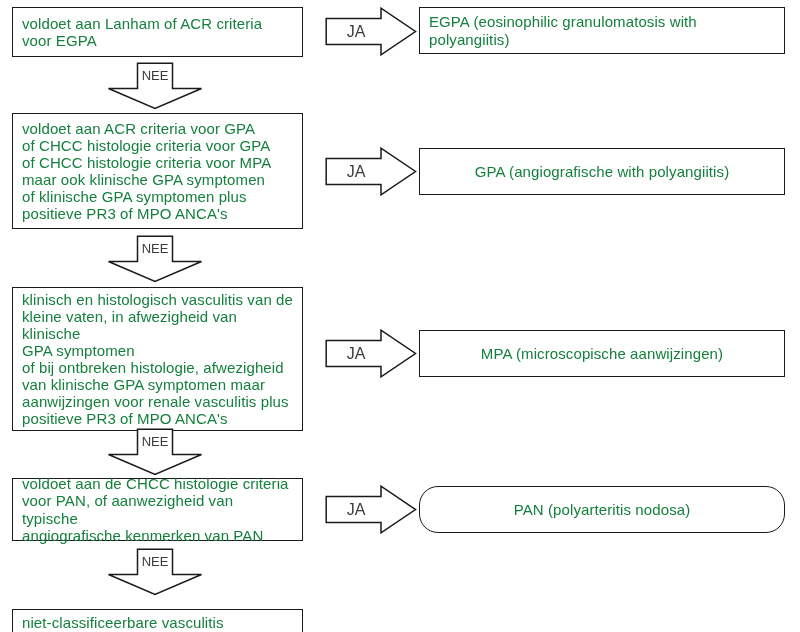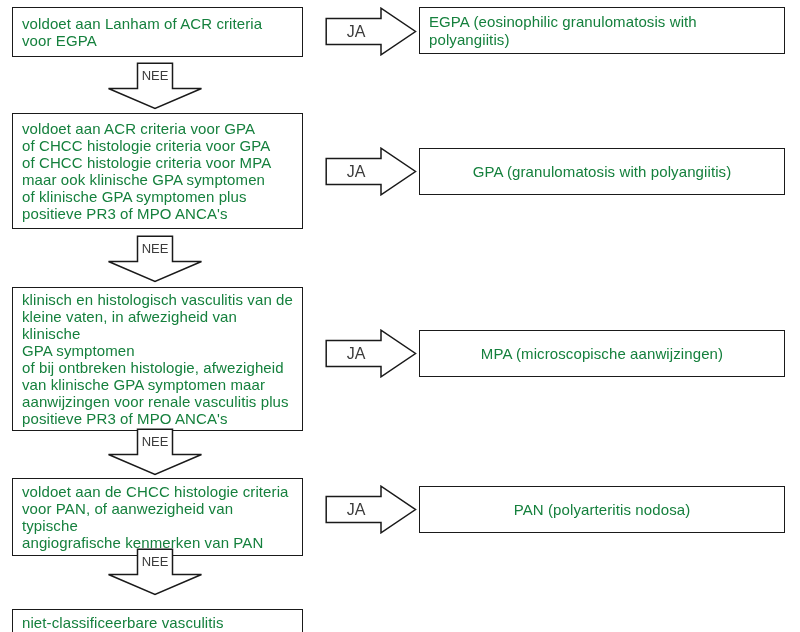--- a/index.html
+++ b/index.html
@@ -148,21 +148,21 @@
   </div>
 
   <div class="ja-arrow" style="left:325px; top:147px;">
     <svg viewBox="0 0 92 49" xmlns="http://www.w3.org/2000/svg">
       <path d="M1.2 11.5 H56 V1.2 L90.5 24.5 L56 47.8 V37.5 H1.2 Z" fill="#ffffff" stroke="#1a1a1a" stroke-width="1.5" stroke-linejoin="miter"></path>
     </svg>
     <span class="ja-label">JA</span>
   </div>
 
   <div class="node box res-box" style="top:148px;">
-    <span class="box-text">GPA (granulomatosis with polyangiitis)</span>
+    <span class="box-text">GPA (angiografische with polyangiitis)</span>
   </div>
 
   <div class="nee-arrow" style="left:107px; top:235px;">
     <svg viewBox="0 0 96 48" xmlns="http://www.w3.org/2000/svg">
       <path d="M30.5 1.2 H65.5 V26.5 H94.5 L48 46.5 L1.5 26.5 H30.5 Z" fill="#ffffff" stroke="#1a1a1a" stroke-width="1.5" stroke-linejoin="miter"></path>
     </svg>
     <span class="nee-label">NEE</span>
   </div>
 
   <div class="node box crit-box" style="top:287px; height:144px;">
@@ -186,34 +186,34 @@
     <span class="box-text">MPA (microscopische aanwijzingen)</span>
   </div>
 
   <div class="nee-arrow" style="left:107px; top:428px;">
     <svg viewBox="0 0 96 48" xmlns="http://www.w3.org/2000/svg">
       <path d="M30.5 1.2 H65.5 V26.5 H94.5 L48 46.5 L1.5 26.5 H30.5 Z" fill="#ffffff" stroke="#1a1a1a" stroke-width="1.5" stroke-linejoin="miter"></path>
     </svg>
     <span class="nee-label">NEE</span>
   </div>
 
-  <div class="node box crit-box" style="top:478px; height:78px;">
+  <div class="node box crit-box" style="top:478px; height:63px;">
     <span class="box-text">voldoet aan de CHCC histologie criteria
 voor PAN, of aanwezigheid van typische
 angiografische kenmerken van PAN</span>
   </div>
 
   <div class="ja-arrow" style="left:325px; top:485px;">
     <svg viewBox="0 0 92 49" xmlns="http://www.w3.org/2000/svg">
       <path d="M1.2 11.5 H56 V1.2 L90.5 24.5 L56 47.8 V37.5 H1.2 Z" fill="#ffffff" stroke="#1a1a1a" stroke-width="1.5" stroke-linejoin="miter"></path>
     </svg>
     <span class="ja-label">JA</span>
   </div>
 
-  <div class="node box res-box" style="top:486px;">
+  <div class="node box res-box" style="top:486px;border-radius:19px;">
     <span class="box-text">PAN (polyarteritis nodosa)</span>
   </div>
 
   <div class="nee-arrow" style="left:107px; top:548px;">
     <svg viewBox="0 0 96 48" xmlns="http://www.w3.org/2000/svg">
       <path d="M30.5 1.2 H65.5 V26.5 H94.5 L48 46.5 L1.5 26.5 H30.5 Z" fill="#ffffff" stroke="#1a1a1a" stroke-width="1.5" stroke-linejoin="miter"></path>
     </svg>
     <span class="nee-label">NEE</span>
   </div>
 

